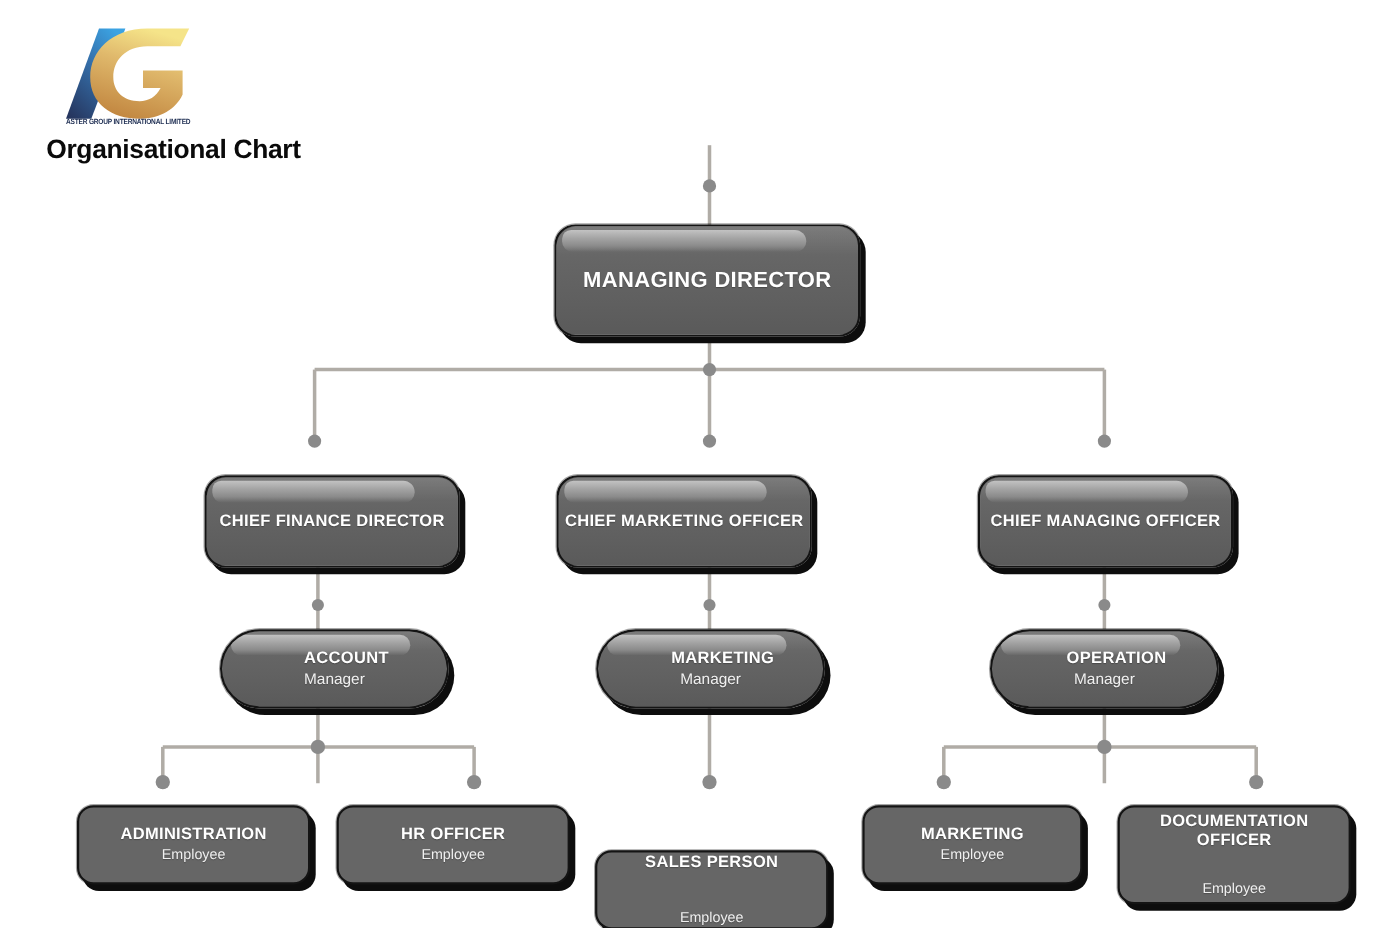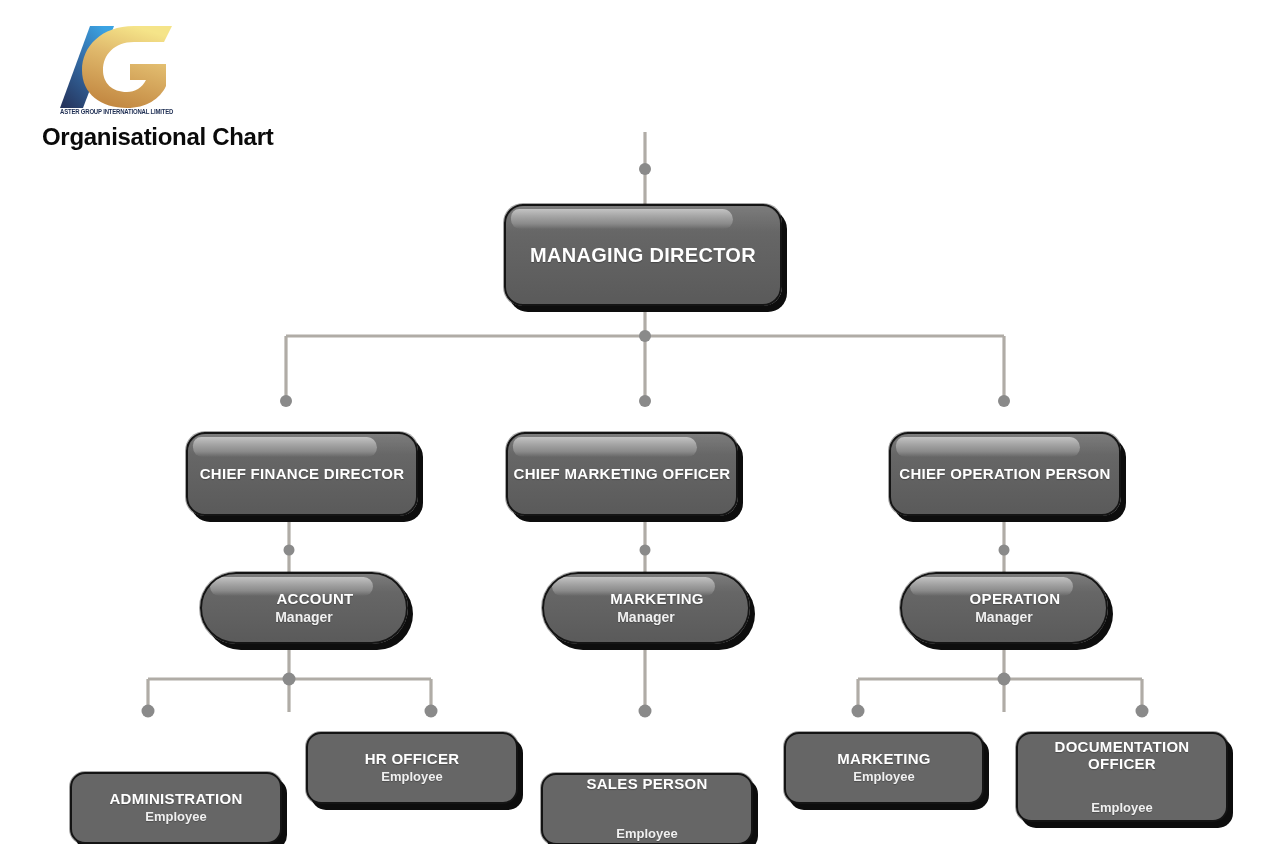--- a/index.html
+++ b/index.html
@@ -32,21 +32,21 @@
   .node{
     position:absolute;box-sizing:border-box;
     display:flex;flex-direction:column;align-items:center;justify-content:center;
     text-align:center;color:#ffffff;overflow:hidden;
   }
   .node .ttl{
     font-weight:700;line-height:1.13;letter-spacing:.3px;
     position:relative;z-index:3;text-shadow:0 1px 1px rgba(0,0,0,.28);
   }
   .node .sub{
-    font-weight:700;line-height:1.2;position:relative;z-index:3;
+    font-weight:400;line-height:1.2;position:relative;z-index:3;
     color:#f0f0f0;text-shadow:0 1px 1px rgba(0,0,0,.25);
   }
 
   
   .node.exec,.node.mgr{
     background:linear-gradient(180deg,#6d6d6d 0%,#656565 34%,#5f5f5f 72%,#5a5a5a 100%);
     border:2px solid #141414;
     box-shadow:5px 6px 0 0 #0d0d0d, 0 0 0 1px rgba(0,0,0,.35);
   }
   .node.exec{border-radius:19px;}
@@ -169,37 +169,37 @@
     <div class="ttl">MANAGING DIRECTOR</div>
   </div>
 
   <div class="node exec lvl-cxo" style="left:186px;top:432px;width:232px;height:84px;">
     <div class="ttl">CHIEF FINANCE DIRECTOR</div>
   </div>
   <div class="node exec lvl-cxo" style="left:506px;top:432px;width:232px;height:84px;">
     <div class="ttl">CHIEF MARKETING OFFICER</div>
   </div>
   <div class="node exec lvl-cxo" style="left:889px;top:432px;width:232px;height:84px;">
-    <div class="ttl">CHIEF OPERATION PERSON</div>
+    <div class="ttl">CHIEF MANAGING OFFICER</div>
   </div>
 
   <div class="node mgr lvl-mgr" style="left:200px;top:572px;width:208px;height:72px;">
     <div class="ttl">ACCOUNT</div>
     <div class="sub">Manager</div>
   </div>
   <div class="node mgr lvl-mgr" style="left:542px;top:572px;width:208px;height:72px;">
     <div class="ttl">MARKETING</div>
     <div class="sub">Manager</div>
   </div>
   <div class="node mgr lvl-mgr" style="left:900px;top:572px;width:208px;height:72px;">
     <div class="ttl">OPERATION</div>
     <div class="sub">Manager</div>
   </div>
 
-  <div class="node emp lvl-emp" style="left:70px;top:772px;width:212px;height:72px;">
+  <div class="node emp lvl-emp" style="left:70px;top:732px;width:212px;height:72px;">
     <div class="ttl">ADMINISTRATION</div>
     <div class="sub">Employee</div>
   </div>
   <div class="node emp lvl-emp" style="left:306px;top:732px;width:212px;height:72px;">
     <div class="ttl">HR OFFICER</div>
     <div class="sub">Employee</div>
   </div>
   <div class="node emp lvl-emp" style="left:541px;top:773px;width:212px;height:72px;gap:32px;">
     <div class="ttl">SALES PERSON</div>
     <div class="sub">Employee</div>

